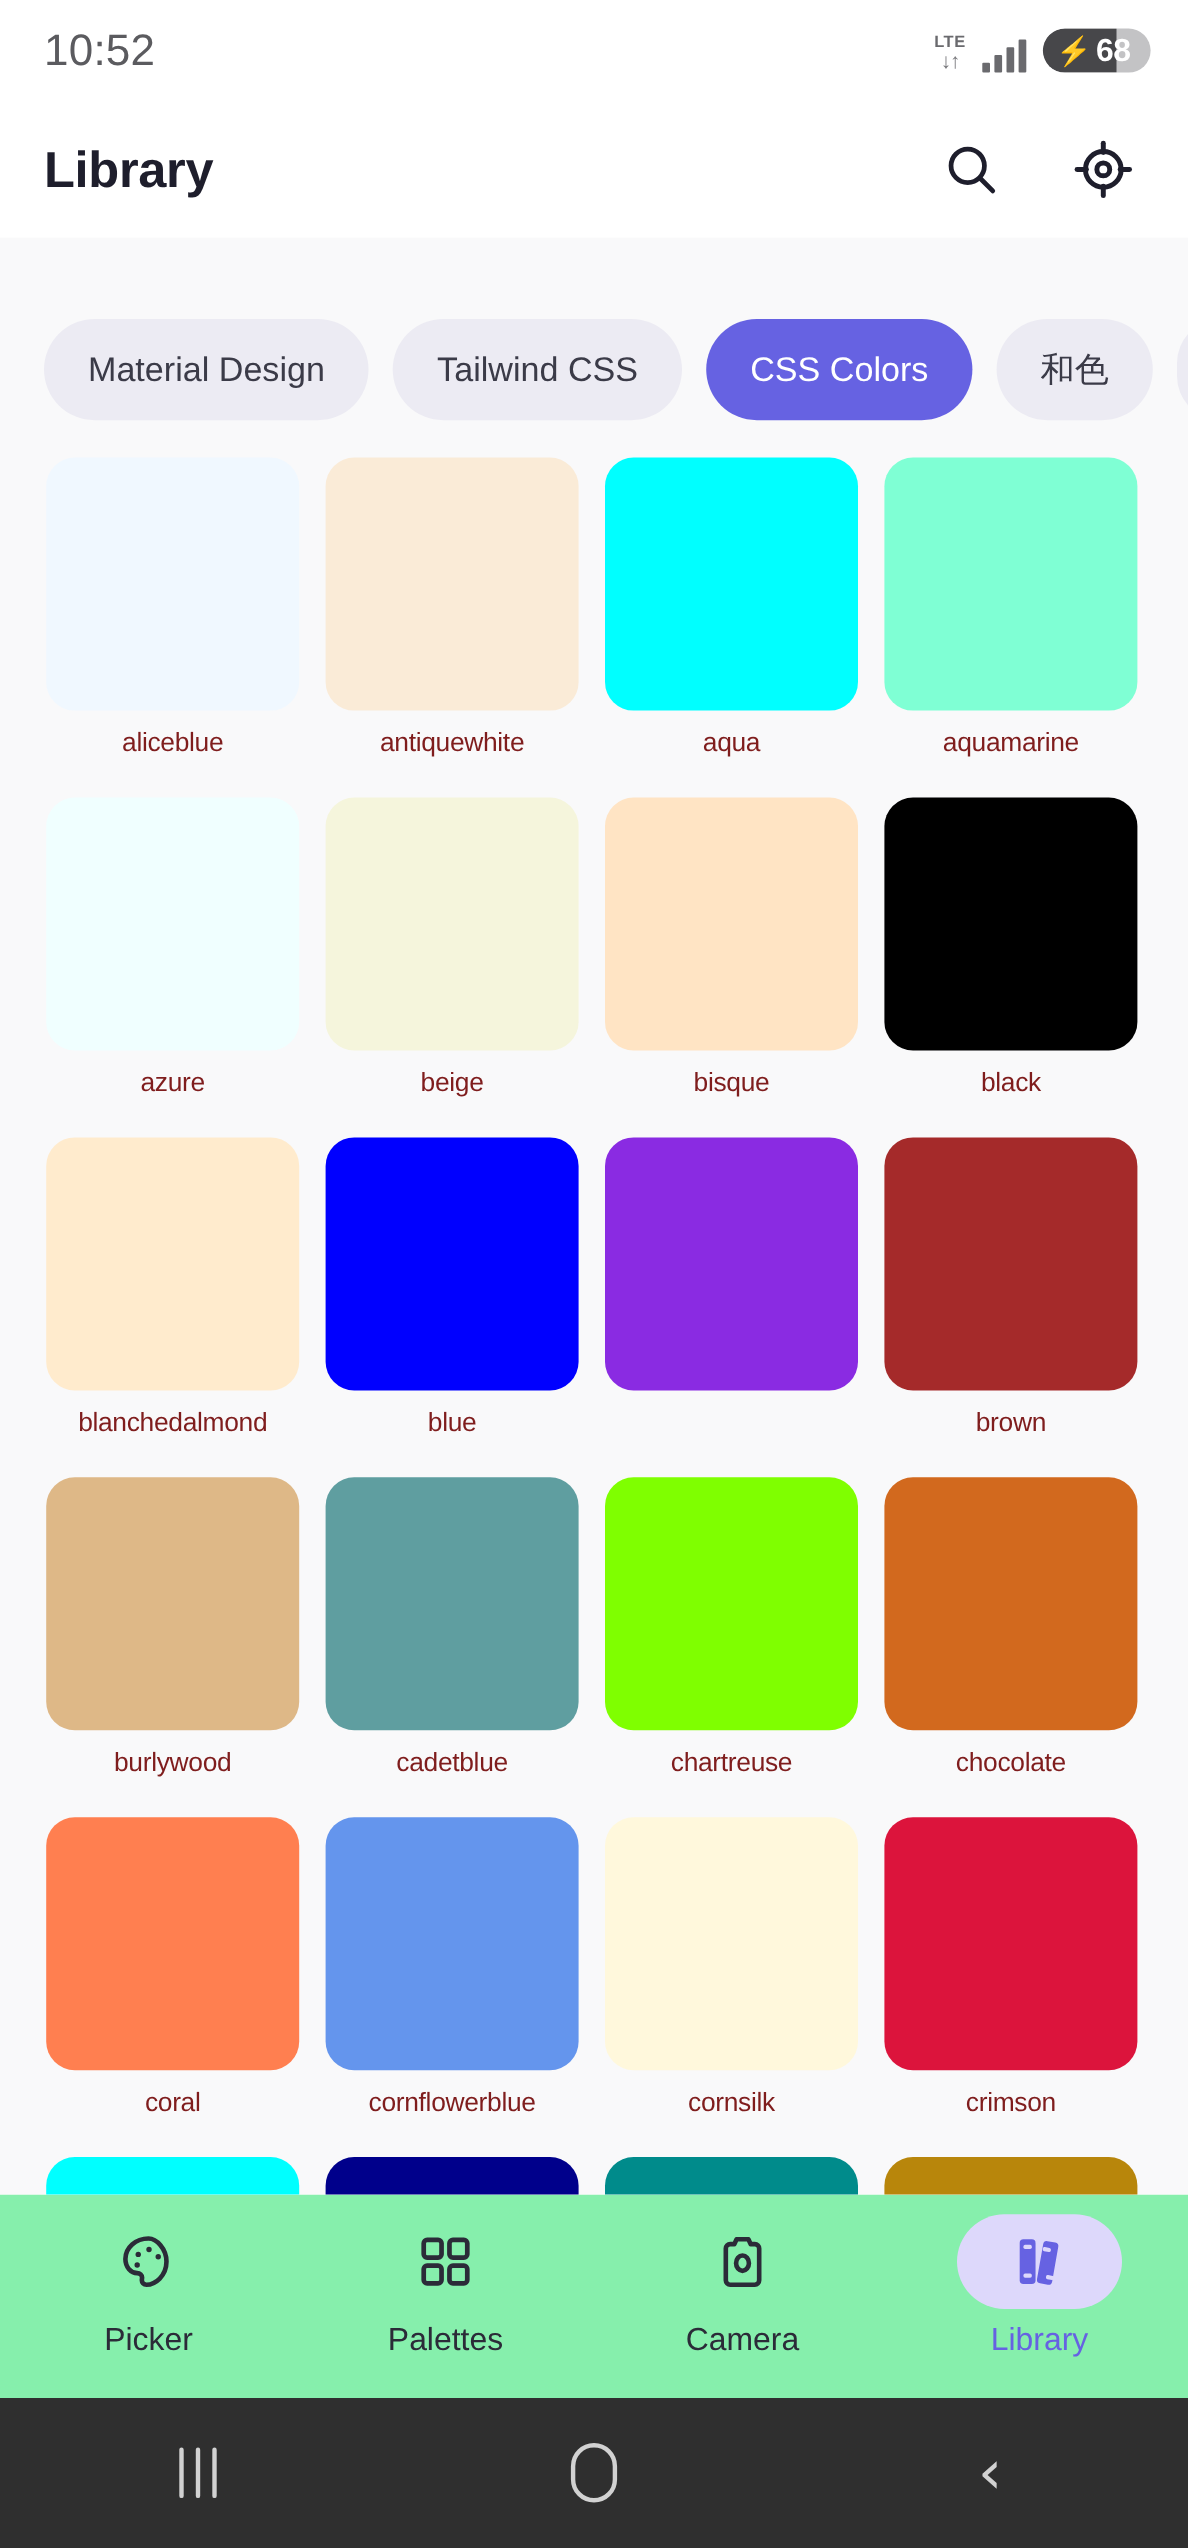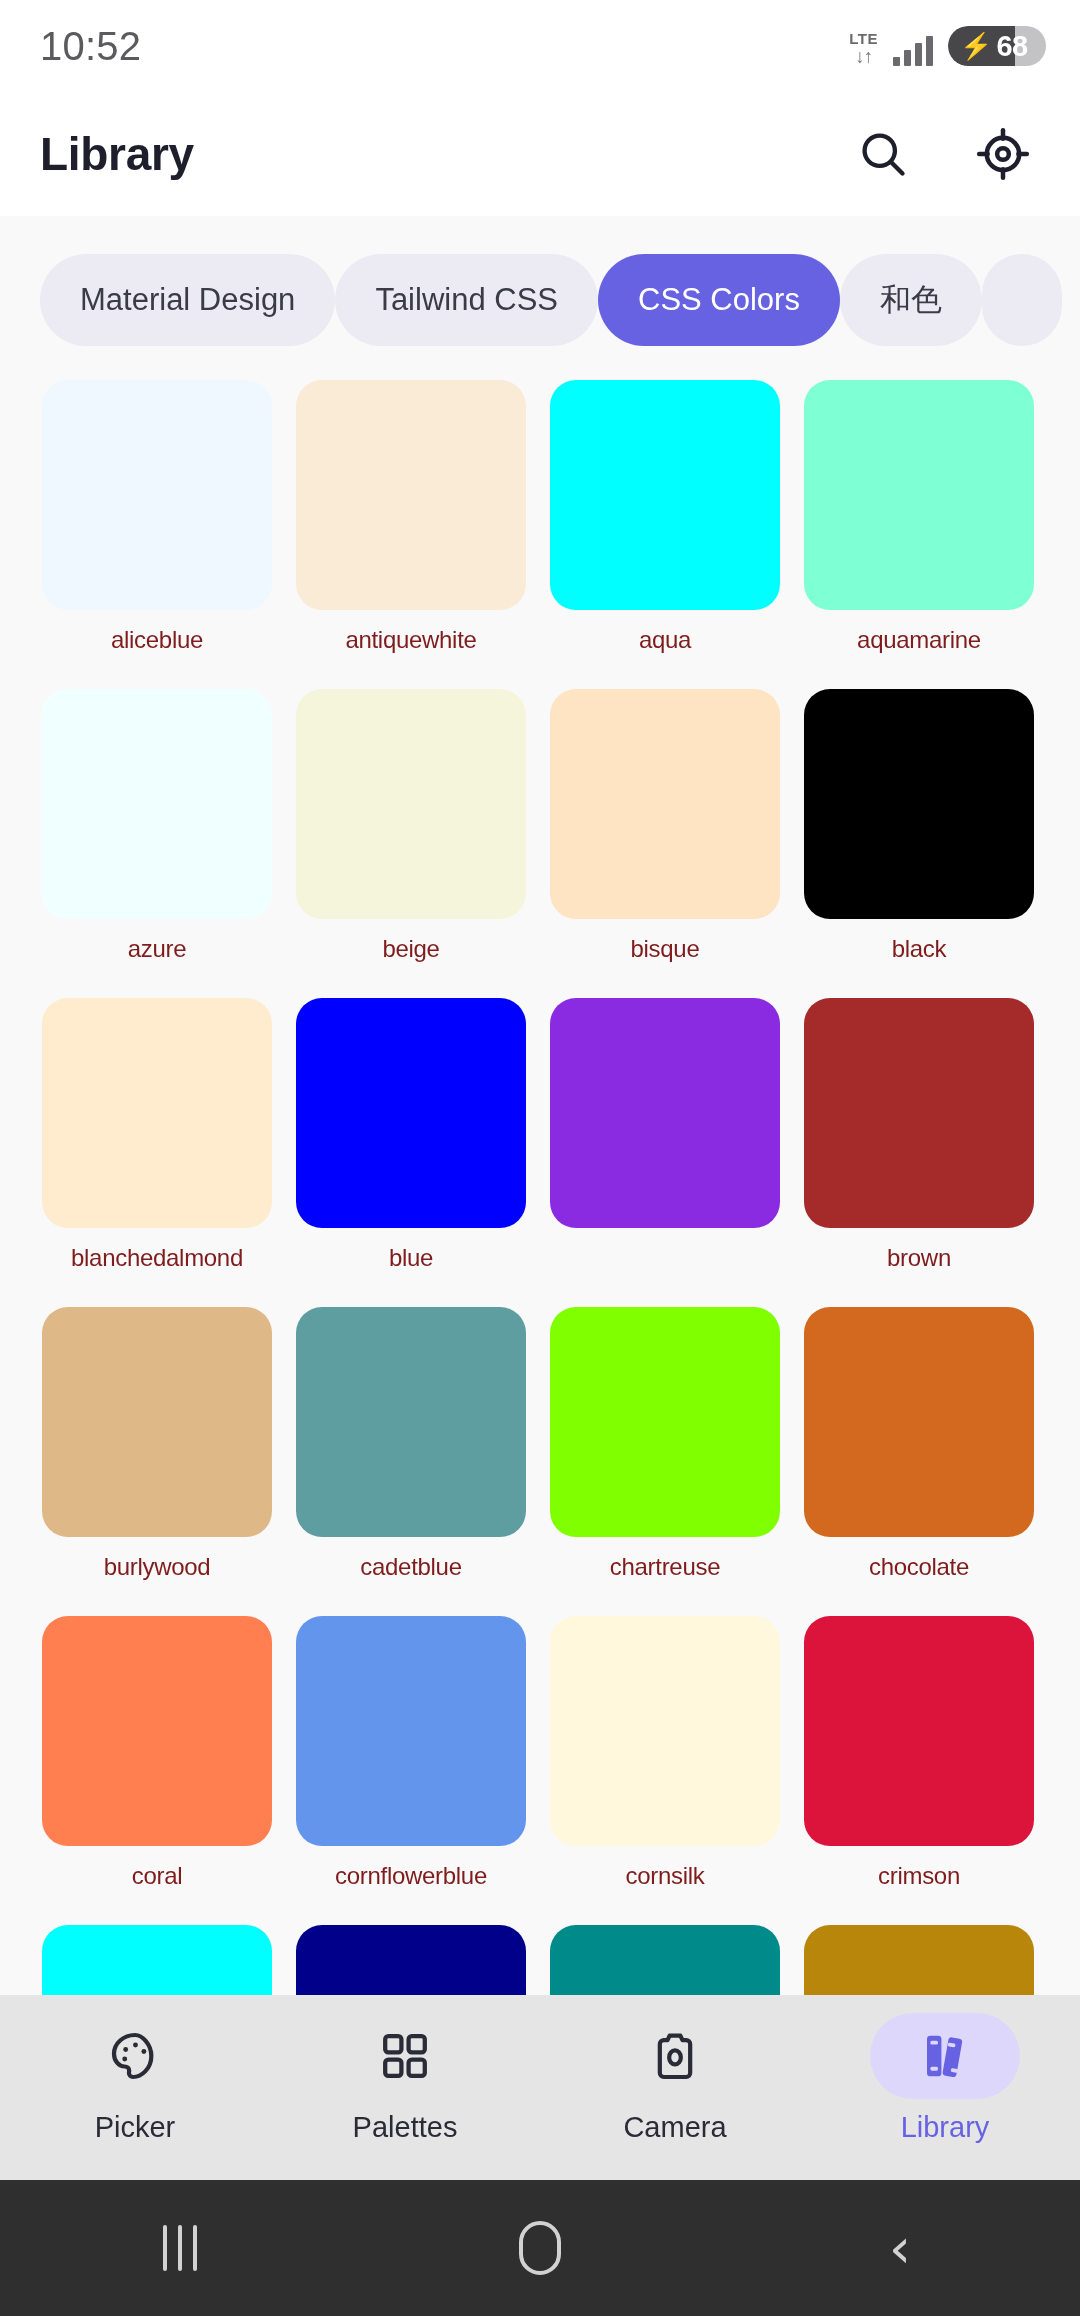--- a/index.html
+++ b/index.html
@@ -68,52 +68,52 @@
   .appbar-actions { margin-left: auto; display: flex; align-items: center; gap: 54px; }
   .icon-btn { width: 66px; height: 66px; display: flex; align-items: center; justify-content: center; }
   .icon-btn svg { display: block; }
 
   
   .content {
     flex: 1 1 auto; background: #f9f9fa;
     position: relative; overflow: hidden;
   }
   .chips {
-    display: flex; align-items: flex-end; 
+    display: flex; align-items: flex-end; gap: 22px;
     padding: 38px 0 34px 40px; white-space: nowrap;
   }
   .chip {
     flex: 0 0 auto;
     height: 92px; border-radius: 46px;
     background: #ecebf3; color: #3b3b48;
     display: flex; align-items: center; justify-content: center;
     padding: 0 40px; font-size: 31px;
   }
-  .chip.active { background: #6662e2; color: #ffffff; }
+  .chip.active { background: #6662e2; color: #ffffff; margin-top: 36px; }
 
   .grid {
     display: grid;
     grid-template-columns: repeat(4, 230px);
     column-gap: 24px; row-gap: 0;
     padding-left: 42px;
   }
   .cell { width: 230px; }
   .swatch {
     width: 230px; height: 230px; border-radius: 26px;
   }
   .swatch-label {
     font-family: Liberation Sans, sans-serif;
     font-size: 24px; color: #7f1d1d;
     text-align: center; padding: 16px 0 35px;
     letter-spacing: -.3px; white-space: nowrap;
   }
 
   
   .bottomnav {
-    flex: 0 0 185px; height: 185px; background: #e5e5e5;
+    flex: 0 0 185px; height: 185px; background: #86efac;
     display: flex; align-items: flex-start; padding-top: 18px;
   }
   .navitem {
     flex: 1 1 0; display: flex; flex-direction: column;
     align-items: center; gap: 12px;
   }
   .navicon {
     width: 150px; height: 86px; border-radius: 43px;
     display: flex; align-items: center; justify-content: center;
   }

